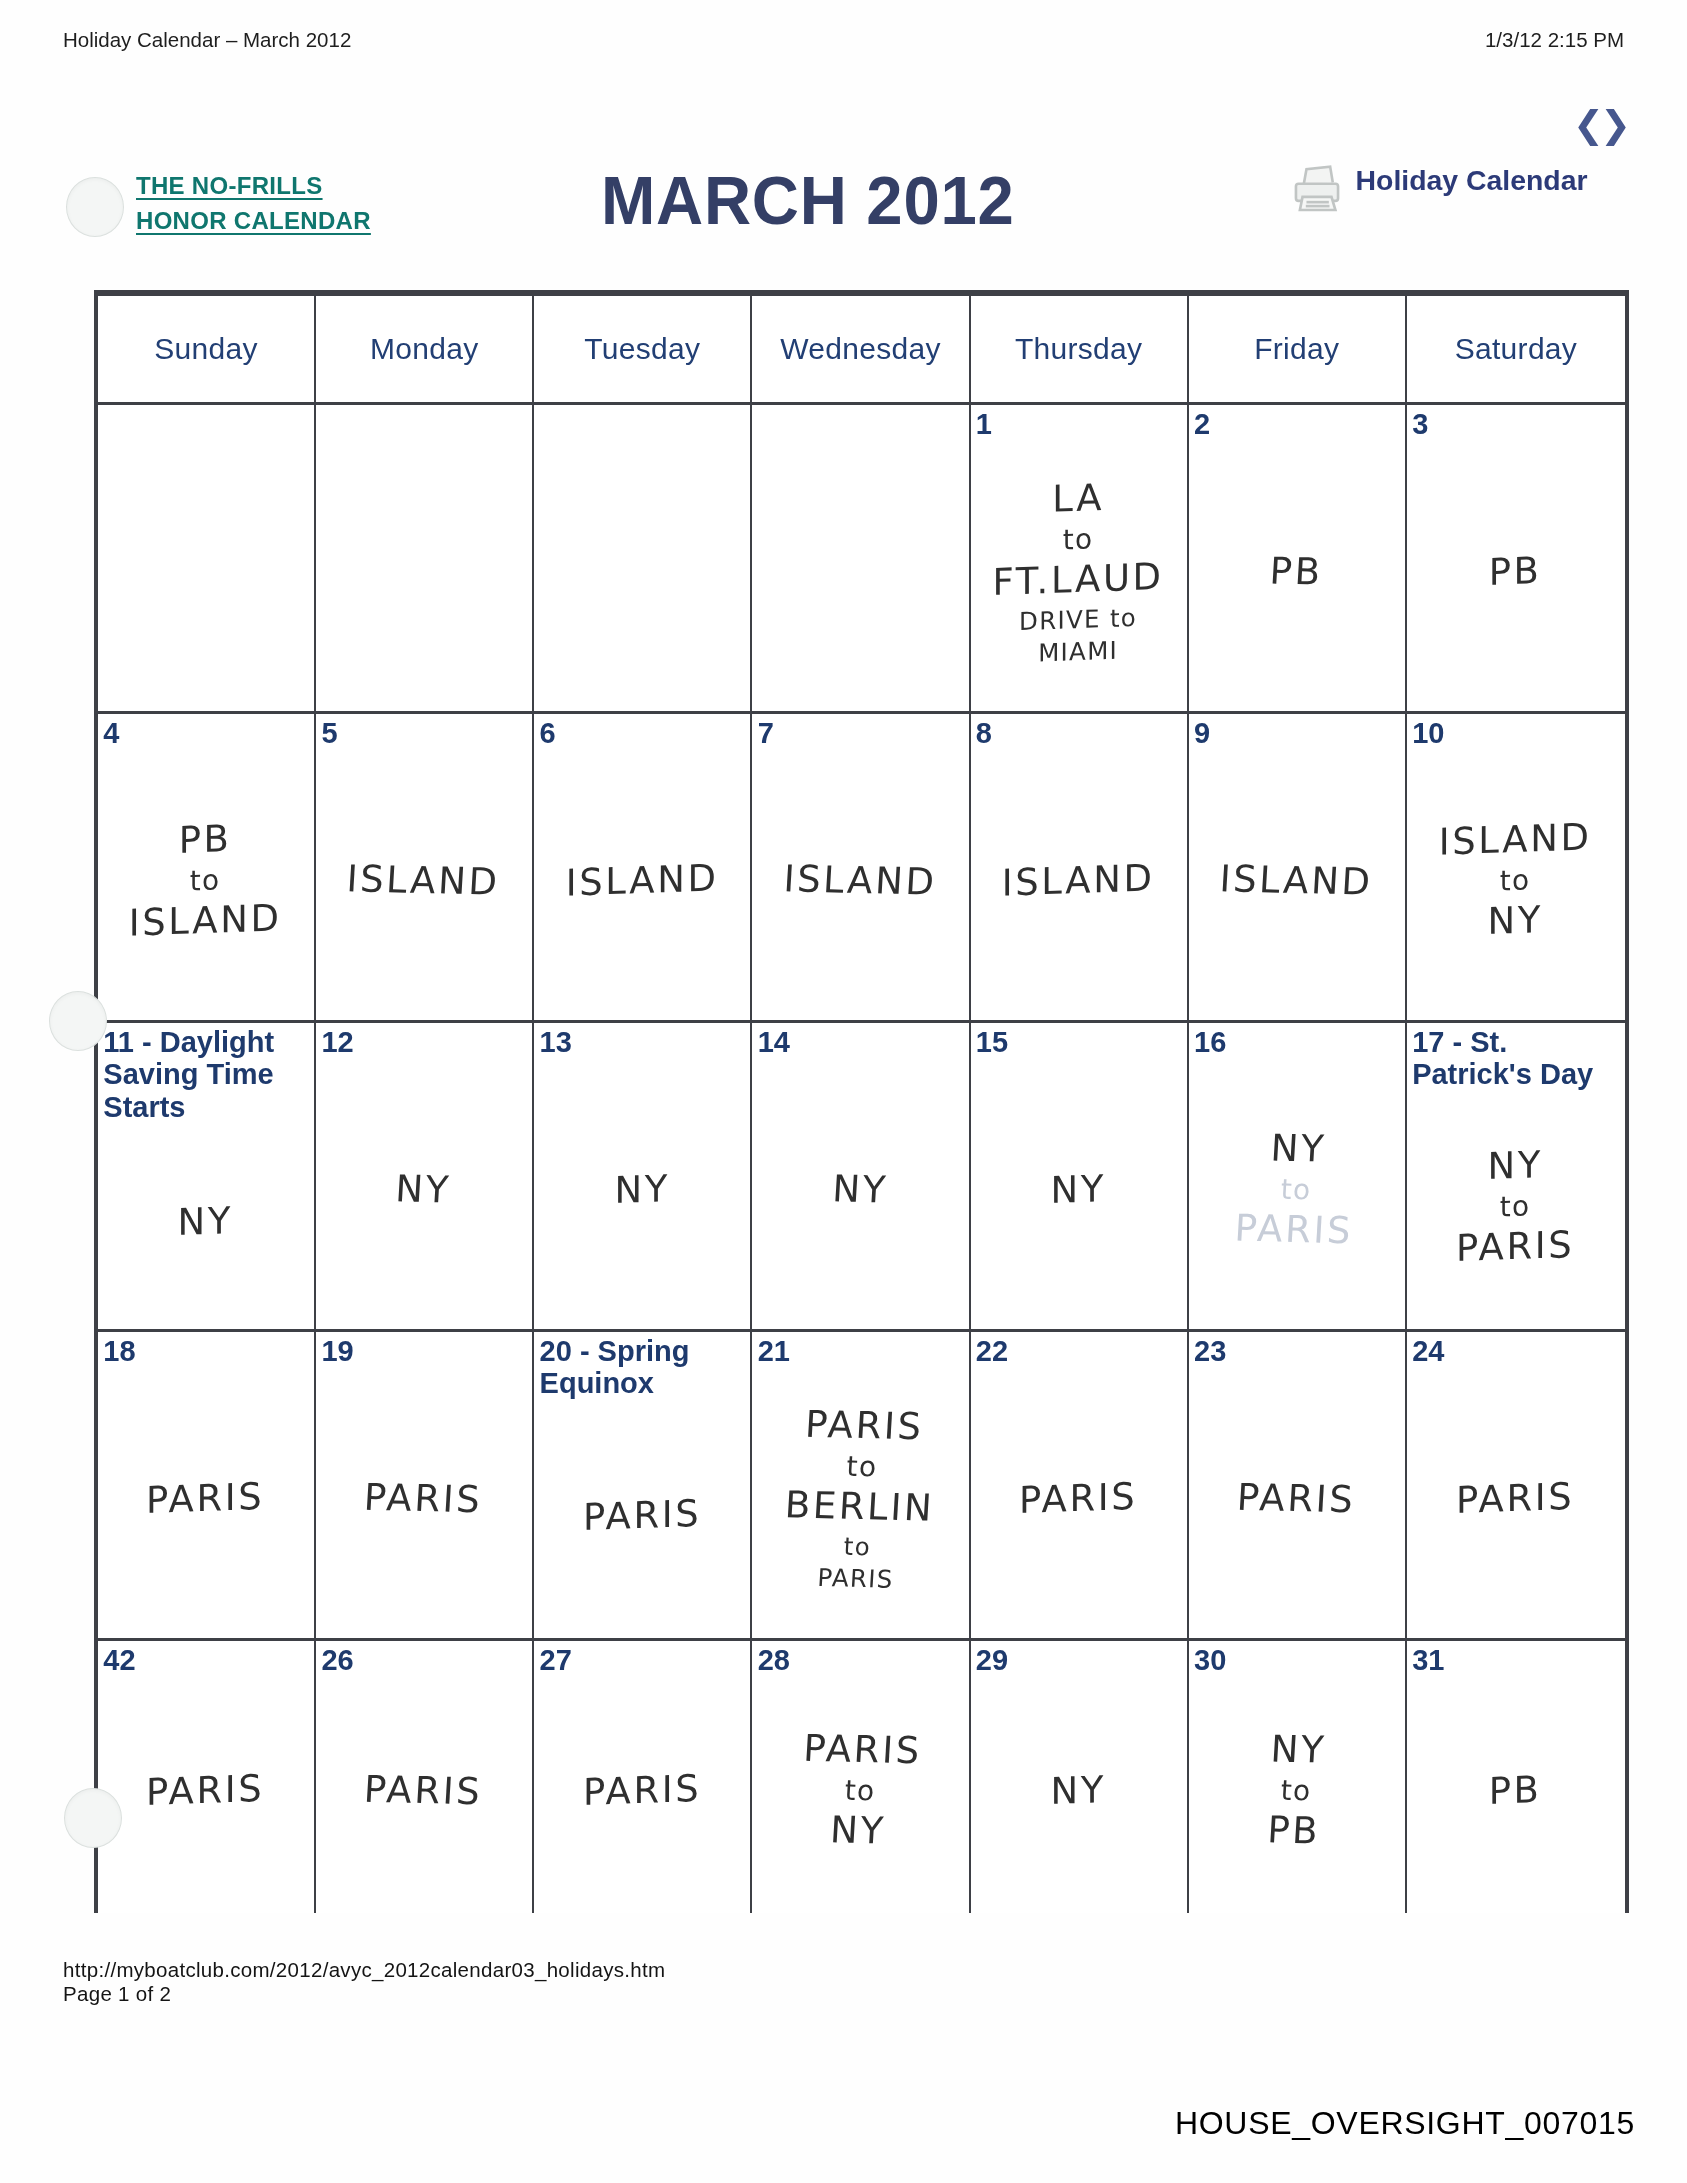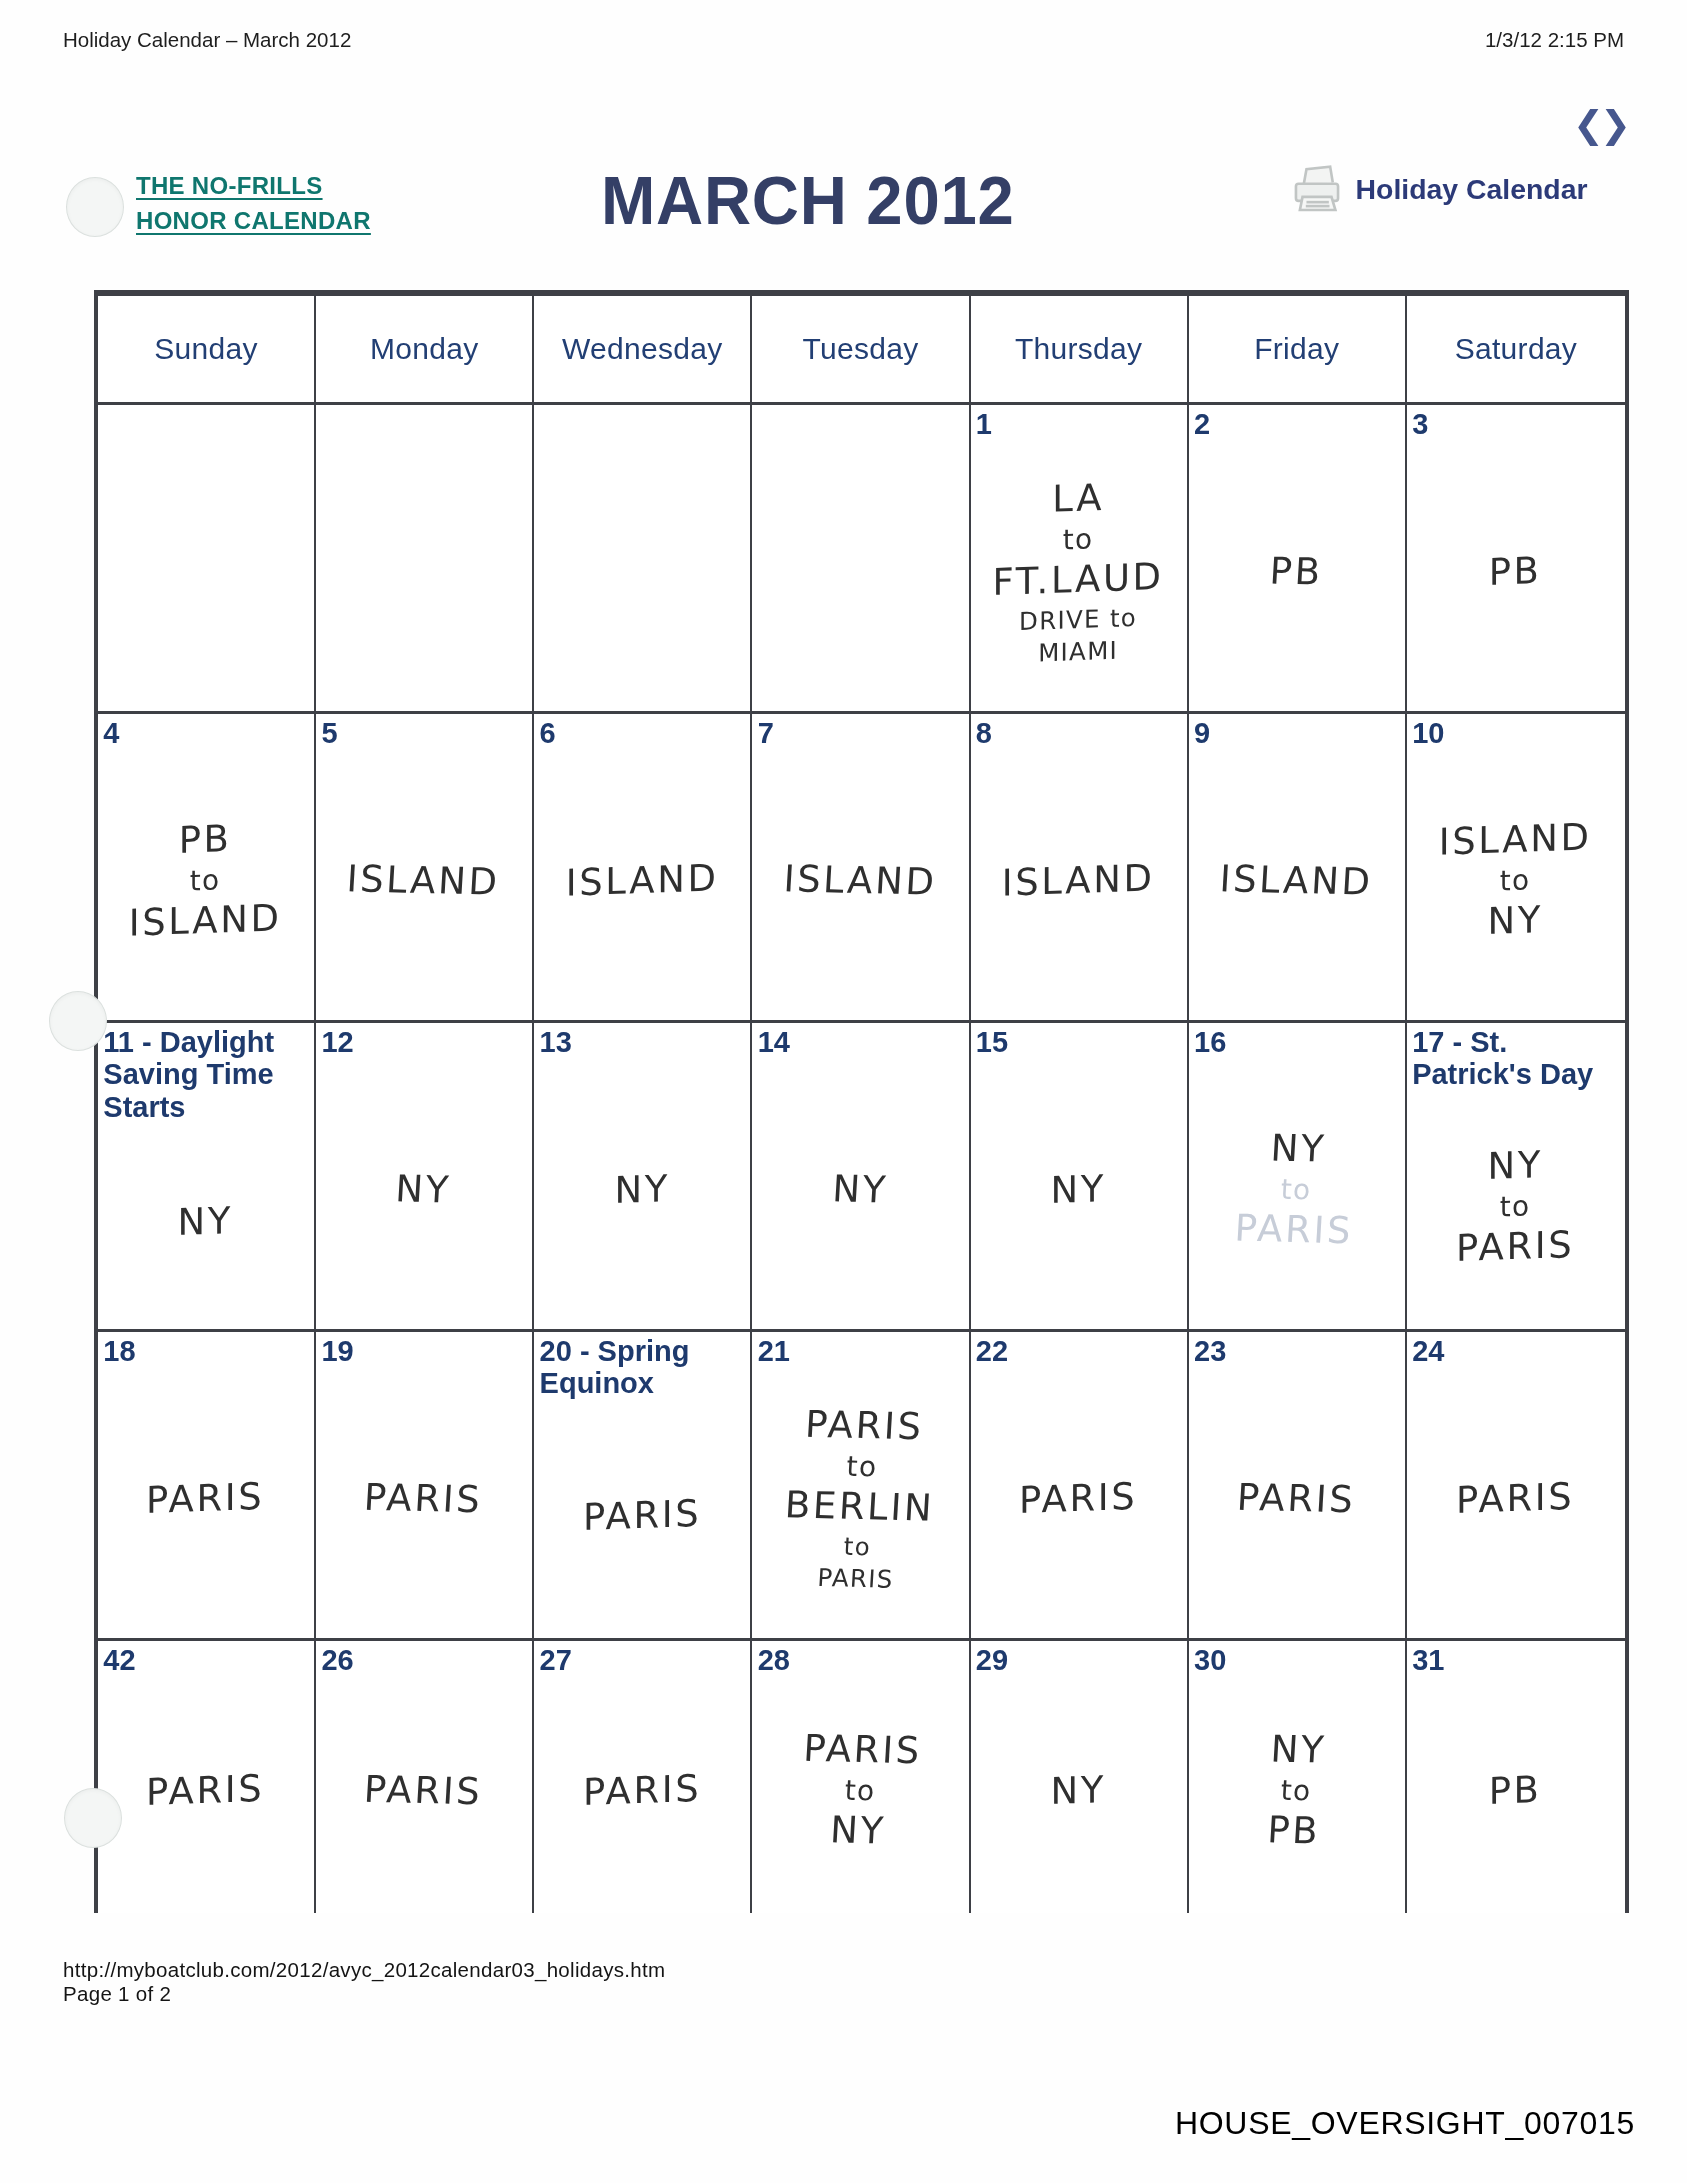--- a/index.html
+++ b/index.html
@@ -30,21 +30,21 @@
   
   .nofrills{
     position:absolute;left:136px;top:169px;width:318px;text-align:left;
     font-size:24px;font-weight:700;color:#0f766e;line-height:1.45;letter-spacing:0.3px;
   }
   .nofrills .nf-line{text-decoration:underline;text-decoration-thickness:2px;text-underline-offset:4px;}
   .month-title{
     position:absolute;left:601px;top:161px;font-size:64px;font-weight:700;
     color:#343f66;letter-spacing:0.7px;transform:scale(1.02,1.06);transform-origin:left top;
   }
-  .hc-label{position:absolute;left:1289px;top:164px;display:flex;align-items:center;gap:10.6px;}
+  .hc-label{position:absolute;left:1289px;top:164px;display:flex;gap:10.6px;}
   .hc-label .printer{width:56px;height:50px;opacity:.85;}
   .hc-label .hc-text{font-size:28.4px;font-weight:700;color:#2c3a78;}
 
   
   .calendar{
     position:absolute;left:94px;top:290px;width:1535px;box-sizing:border-box;
     border:4px solid #3e4046;border-top-width:6px;border-bottom:none;background:#fff;
   }
   .cal-header{
     display:grid;grid-template-columns:repeat(7,1fr);height:106px;
@@ -116,22 +116,22 @@
         <line x1="25" y1="64" x2="61" y2="64"></line>
       </g>
     </svg>
     <span class="hc-text">Holiday Calendar</span>
   </div>
 
   <div class="calendar">
     <div class="cal-header" id="cal-header">
         <div class="dh-cell">Sunday</div>
         <div class="dh-cell">Monday</div>
+        <div class="dh-cell">Tuesday</div>
         <div class="dh-cell">Wednesday</div>
-        <div class="dh-cell">Tuesday</div>
         <div class="dh-cell">Thursday</div>
         <div class="dh-cell">Friday</div>
         <div class="dh-cell">Saturday</div>
       </div>
     <div id="cal-body">
         <div class="week">
           <div class="cell"></div>
           <div class="cell"></div>
           <div class="cell"></div>
           <div class="cell"></div>

